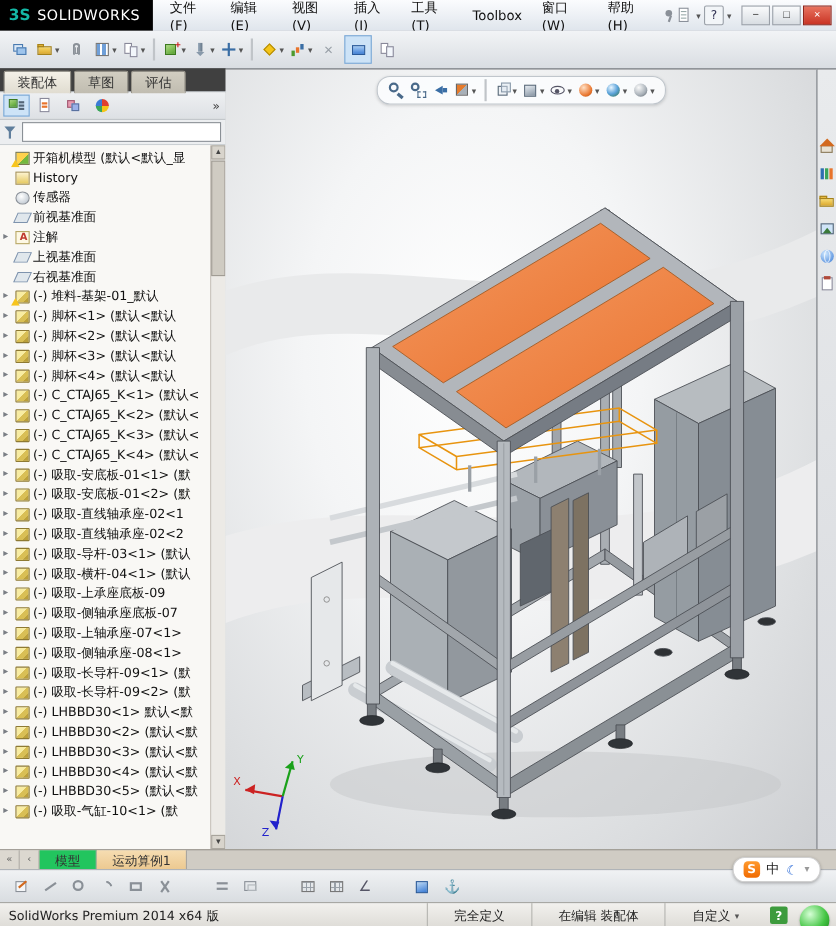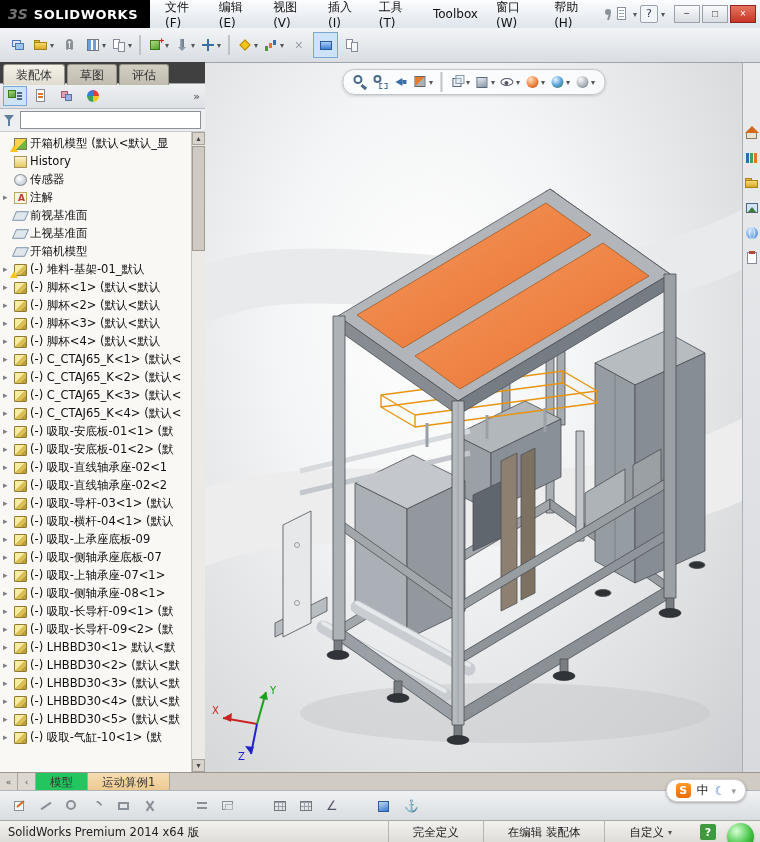--- a/index.html
+++ b/index.html
@@ -4,22 +4,22 @@
 <style>
   html,body{margin:0;padding:0}
   #app{position:relative;width:760px;height:842px;overflow:hidden;background:#cfd2d6;
        font-family:"DejaVu Sans","Liberation Sans",sans-serif;font-size:12px;color:#1a1a1a;
        -webkit-user-select:none;user-select:none}
   
   #titlebar{position:absolute;left:0;top:0;right:0;height:28px;
             background:linear-gradient(#fbfcfe,#dfe5ec);border-bottom:1px solid #b4b9bf;
             display:flex;align-items:center}
   .logo{height:28px;background:#000;color:#fff;display:flex;align-items:center;padding:0 12px 0 8px;gap:6px}
-  .logo-mark{font-weight:bold;font-style:italic;font-size:14px;color:#737373}
-  .logo-text{font-weight:bold;letter-spacing:.5px;font-size:13px}
+  .logo-mark{font-weight:bold;font-size:14px;color:#14b8a6}
+  .logo-text{font-weight:normal;letter-spacing:.5px;font-size:13px}
   .menus{display:flex;align-items:center;margin-left:6px}
   .menu-item{padding:5px 9px;font-size:12px;color:#111;cursor:default}
   .pin-icon{width:12px;height:12px;position:relative;margin-left:2px}
   .pin-icon::before{content:"";position:absolute;left:2px;top:1px;width:6px;height:6px;border-radius:50%;background:#8a9098}
   .pin-icon::after{content:"";position:absolute;left:5px;top:6px;width:2px;height:6px;background:#8a9098;transform:rotate(20deg)}
   .tb-right{margin-left:auto;display:flex;align-items:center;gap:3px;padding-right:4px}
   .g{width:16px;height:16px;position:relative;display:inline-block;flex:none}
   .g::before,.g::after{content:"";position:absolute;box-sizing:border-box}
   .g-page::before{left:3px;top:1px;width:9px;height:13px;background:#fff;border:1px solid #8a909a}
   .g-page::after{left:5px;top:4px;width:5px;height:1px;background:#9aa;box-shadow:0 3px 0 #9aa,0 6px 0 #9aa}
@@ -394,54 +394,54 @@
 
             <div class="titem" data-icon="sensor">
               <span class="arr"></span>
               <span class="iconbox">
                 <span class="ticon"></span>
 
               </span>
               <span class="tlabel">传感器</span>
             </div>
 
+            <div class="titem" data-icon="plane">
+              <span class="arr"></span>
+              <span class="iconbox">
+                <span class="ticon"></span>
+
+              </span>
+              <span class="tlabel">前视基准面</span>
+            </div>
+
             <div class="titem" data-icon="annotations" data-arrow="true">
               <span class="arr"></span>
               <span class="iconbox">
                 <span class="ticon"></span>
 
               </span>
               <span class="tlabel">注解</span>
             </div>
 
             <div class="titem" data-icon="plane">
               <span class="arr"></span>
               <span class="iconbox">
                 <span class="ticon"></span>
 
               </span>
-              <span class="tlabel">前视基准面</span>
+              <span class="tlabel">上视基准面</span>
             </div>
 
             <div class="titem" data-icon="plane">
               <span class="arr"></span>
               <span class="iconbox">
                 <span class="ticon"></span>
 
               </span>
-              <span class="tlabel">上视基准面</span>
-            </div>
-
-            <div class="titem" data-icon="plane">
-              <span class="arr"></span>
-              <span class="iconbox">
-                <span class="ticon"></span>
-
-              </span>
-              <span class="tlabel">开箱机模型</span>
+              <span class="tlabel">右视基准面</span>
             </div>
 
 
             <div class="titem" data-icon="part" data-arrow="true" data-warning="true">
               <span class="arr"></span>
               <span class="iconbox">
                 <span class="ticon"></span>
                 <span class="warnb"></span>
               </span>
               <span class="tlabel">(-) 堆料-基架-01_默认</span>

